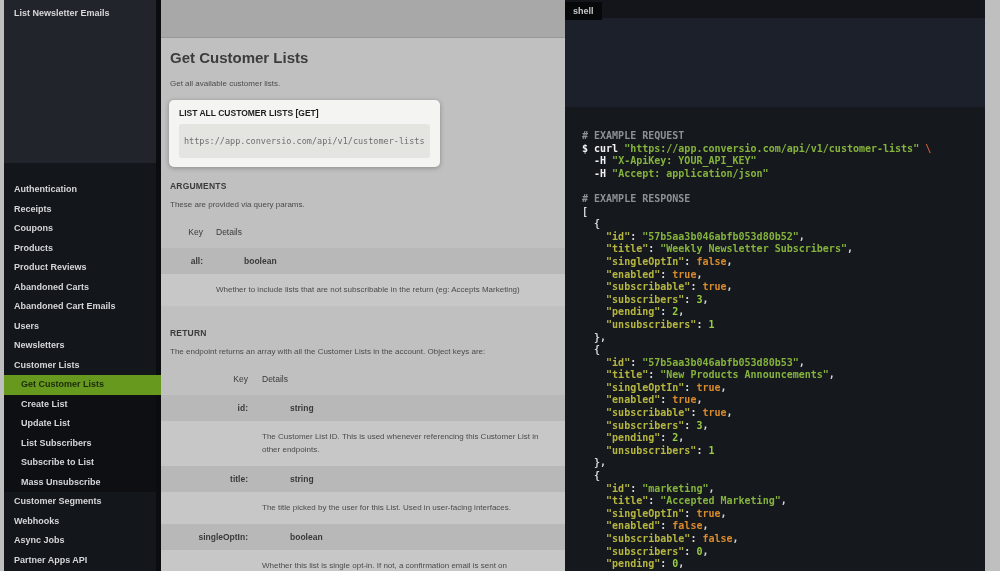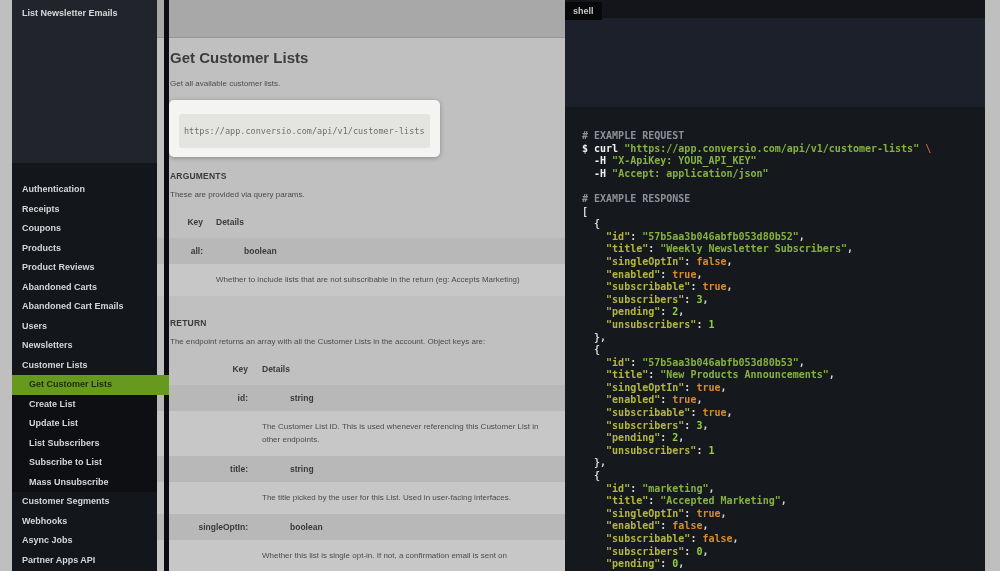--- a/index.html
+++ b/index.html
@@ -5,21 +5,21 @@
   * { box-sizing: border-box; }
   html,body { margin:0; padding:0; }
   body {
     width:1000px; height:571px; overflow:hidden;
     font-family:"Liberation Sans", sans-serif;
     background:#bfbfbf;
   }
   .app { position:relative; width:1000px; height:571px; }
 
   
-  .sidebar { position:absolute; left:12px; top:0; width:157px; height:571px; background:#13161b; overflow:hidden; }
+  .sidebar { position:absolute; left:4px; top:0; width:157px; height:571px; background:#13161b; overflow:hidden; }
   .sidebar::after { content:""; position:absolute; right:0; top:0; width:5px; height:100%; background:#0a0c0f; z-index:1; }
   .sb-top { height:163px; background:#21242b; padding-top:4px; }
   .sb-prev { padding:4px 10px; font-size:9px; font-weight:700; color:#d6d8da; }
   .sb-sections { padding-top:17px; }
   .sb-item { height:19.5px; line-height:19.5px; padding-left:10px; font-size:9px; font-weight:600; color:#d4d6d8; white-space:nowrap; overflow:hidden; }
   .sb-sub { padding-left:17px; }
   .sb-group { background:#0d0f13; }
   .sb-item.active { position:relative; z-index:2; background:#68991f; color:#1b2b0a; font-weight:700; }
 
   
@@ -34,21 +34,21 @@
   .mt-lg { margin-top:22px; }
   .note { margin:9px 13px 0; font-size:8px; color:#4b4b4b; }
   .dtable { margin-top:12px; font-size:8px; }
   .trow { display:flex; }
   .tkey { flex:none; text-align:right; }
   .tval { flex:none; }
   .args .tkey { width:46px; }
   .args .tval { margin-left:13px; width:312px; }
   .ret .tkey { width:91px; }
   .ret .tval { margin-left:14px; width:296px; }
-  .thead { padding:6px 0 7px; font-weight:700; font-size:8.5px; color:#3a3a3a; }
+  .thead { padding:6px 0 7px; font-weight:400; font-size:8.5px; color:#3a3a3a; }
   .tbody { margin-top:4px; }
   .trow.type { background:#b8b8b8; padding:8px 0; font-weight:700; font-size:8.5px; color:#3a3a3a;gap:28px; }
   .trow.desc { background:#c7c7c7; padding:9px 0 10px; color:#4b4b4b; line-height:13px; }
 
   
   .codecol { position:absolute; left:565px; top:0; width:420px; height:571px; background:#15181d; overflow:hidden; }
   .tabrow { height:18px; background:#13151a; }
   .tab { display:inline-block; height:18px; line-height:18px; padding:0 8px; background:#07080a; color:#c6c8ca; font-size:9px; font-weight:700; }
   .panel-a { height:89px; background:#1b202b; }
   pre.code { margin:0; padding:23px 0 0 17px; font-family:"DejaVu Sans Mono", monospace; font-size:10px; font-weight:600; line-height:12.6px; color:#d6d8da; }
@@ -99,20 +99,21 @@
         </div>
     </nav>
   </aside>
 
   <main class="content">
     <div class="topbar"></div>
     <h1 class="page-title">Get Customer Lists</h1>
     <p class="intro">Get all available customer lists.</p>
 
     <div class="endpoint-box">
+      <div class="endpoint-label">LIST ALL CUSTOMER LISTS [GET]</div>
       <div class="endpoint-url">https://app.conversio.com/api/v1/customer-lists</div>
     </div>
 
     <div class="section-heading">ARGUMENTS</div>
     <p class="note">These are provided via query params.</p>
     <div class="dtable args">
       <div class="trow thead">
         <span class="tkey">Key</span>
         <span class="tval">Details</span>
       </div>

